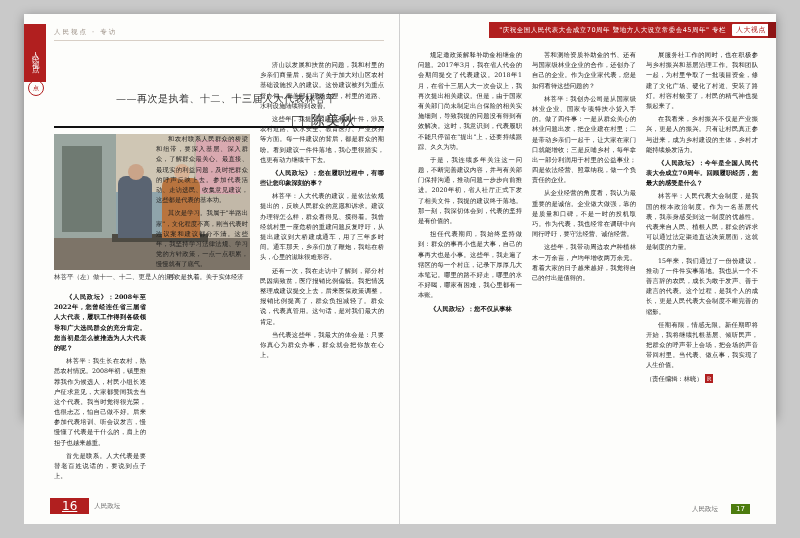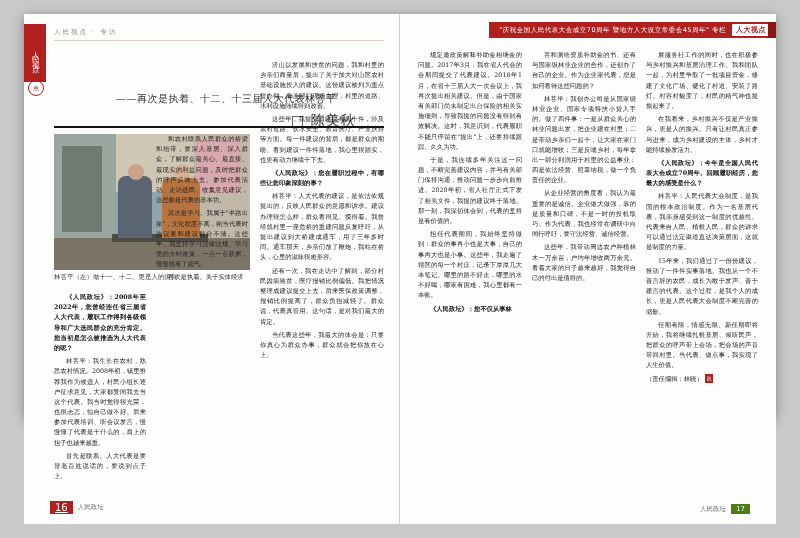--- a/index.html
+++ b/index.html
@@ -60,21 +60,21 @@
     height:16px;
     display:flex;align-items:center;
     background:#b11f1f;
     color:#fff;
     padding:0 6px 0 10px;
     font-size:6.5px;
     letter-spacing:.5px;
     white-space:nowrap;
   }
   .banner .white-chip{
-    background:#fff;color:#b11f1f;font-weight:bold;
+    background:#fff;color:#b11f1f;font-weight:normal;
     padding:1px 4px;margin-left:6px;border-radius:1px;font-size:7px;
   }
   .banner-tail{
     position:absolute;right:0;top:8px;width:8px;height:16px;background:#8d1414;
   }
 
   
   .title{
     position:absolute;left:30px;top:46px;width:330px;
     font-family:"DejaVu Serif","Liberation Serif",serif;
@@ -141,29 +141,29 @@
   .R2{left:132px;top:36px;width:104px;height:440px;}
   .R3{left:246px;top:36px;width:112px;height:440px;}
 
   
   .foot-left{
     position:absolute;left:26px;bottom:10px;
     display:flex;align-items:center;gap:5px;
     font-size:6.5px;color:#6a6a6a;
   }
   .foot-left .pg{
-    background:#b11f1f;color:#fff;padding:1px 5px;font-size:10px;text-decoration:underline;
+    background:#b11f1f;color:#fff;padding:1px 12px;font-size:12px;text-decoration:underline;
   }
   .foot-right{
     position:absolute;right:26px;bottom:10px;
     display:flex;align-items:center;gap:5px;
     font-size:6.5px;color:#6a6a6a;
   }
   .foot-right .pg{
-    background:#4d7c0f;color:#fff;padding:1px 5px;font-size:7px;
+    background:#4d7c0f;color:#fff;padding:1px 5px;font-size:7px;margin-left:8px;
   }
   .endmark{
     display:inline-block;background:#b11f1f;color:#fff;
     font-size:6px;padding:0 2px;margin-left:2px;
   }
 </style>
 </head>
 <body>
 
 <div class="spread">

